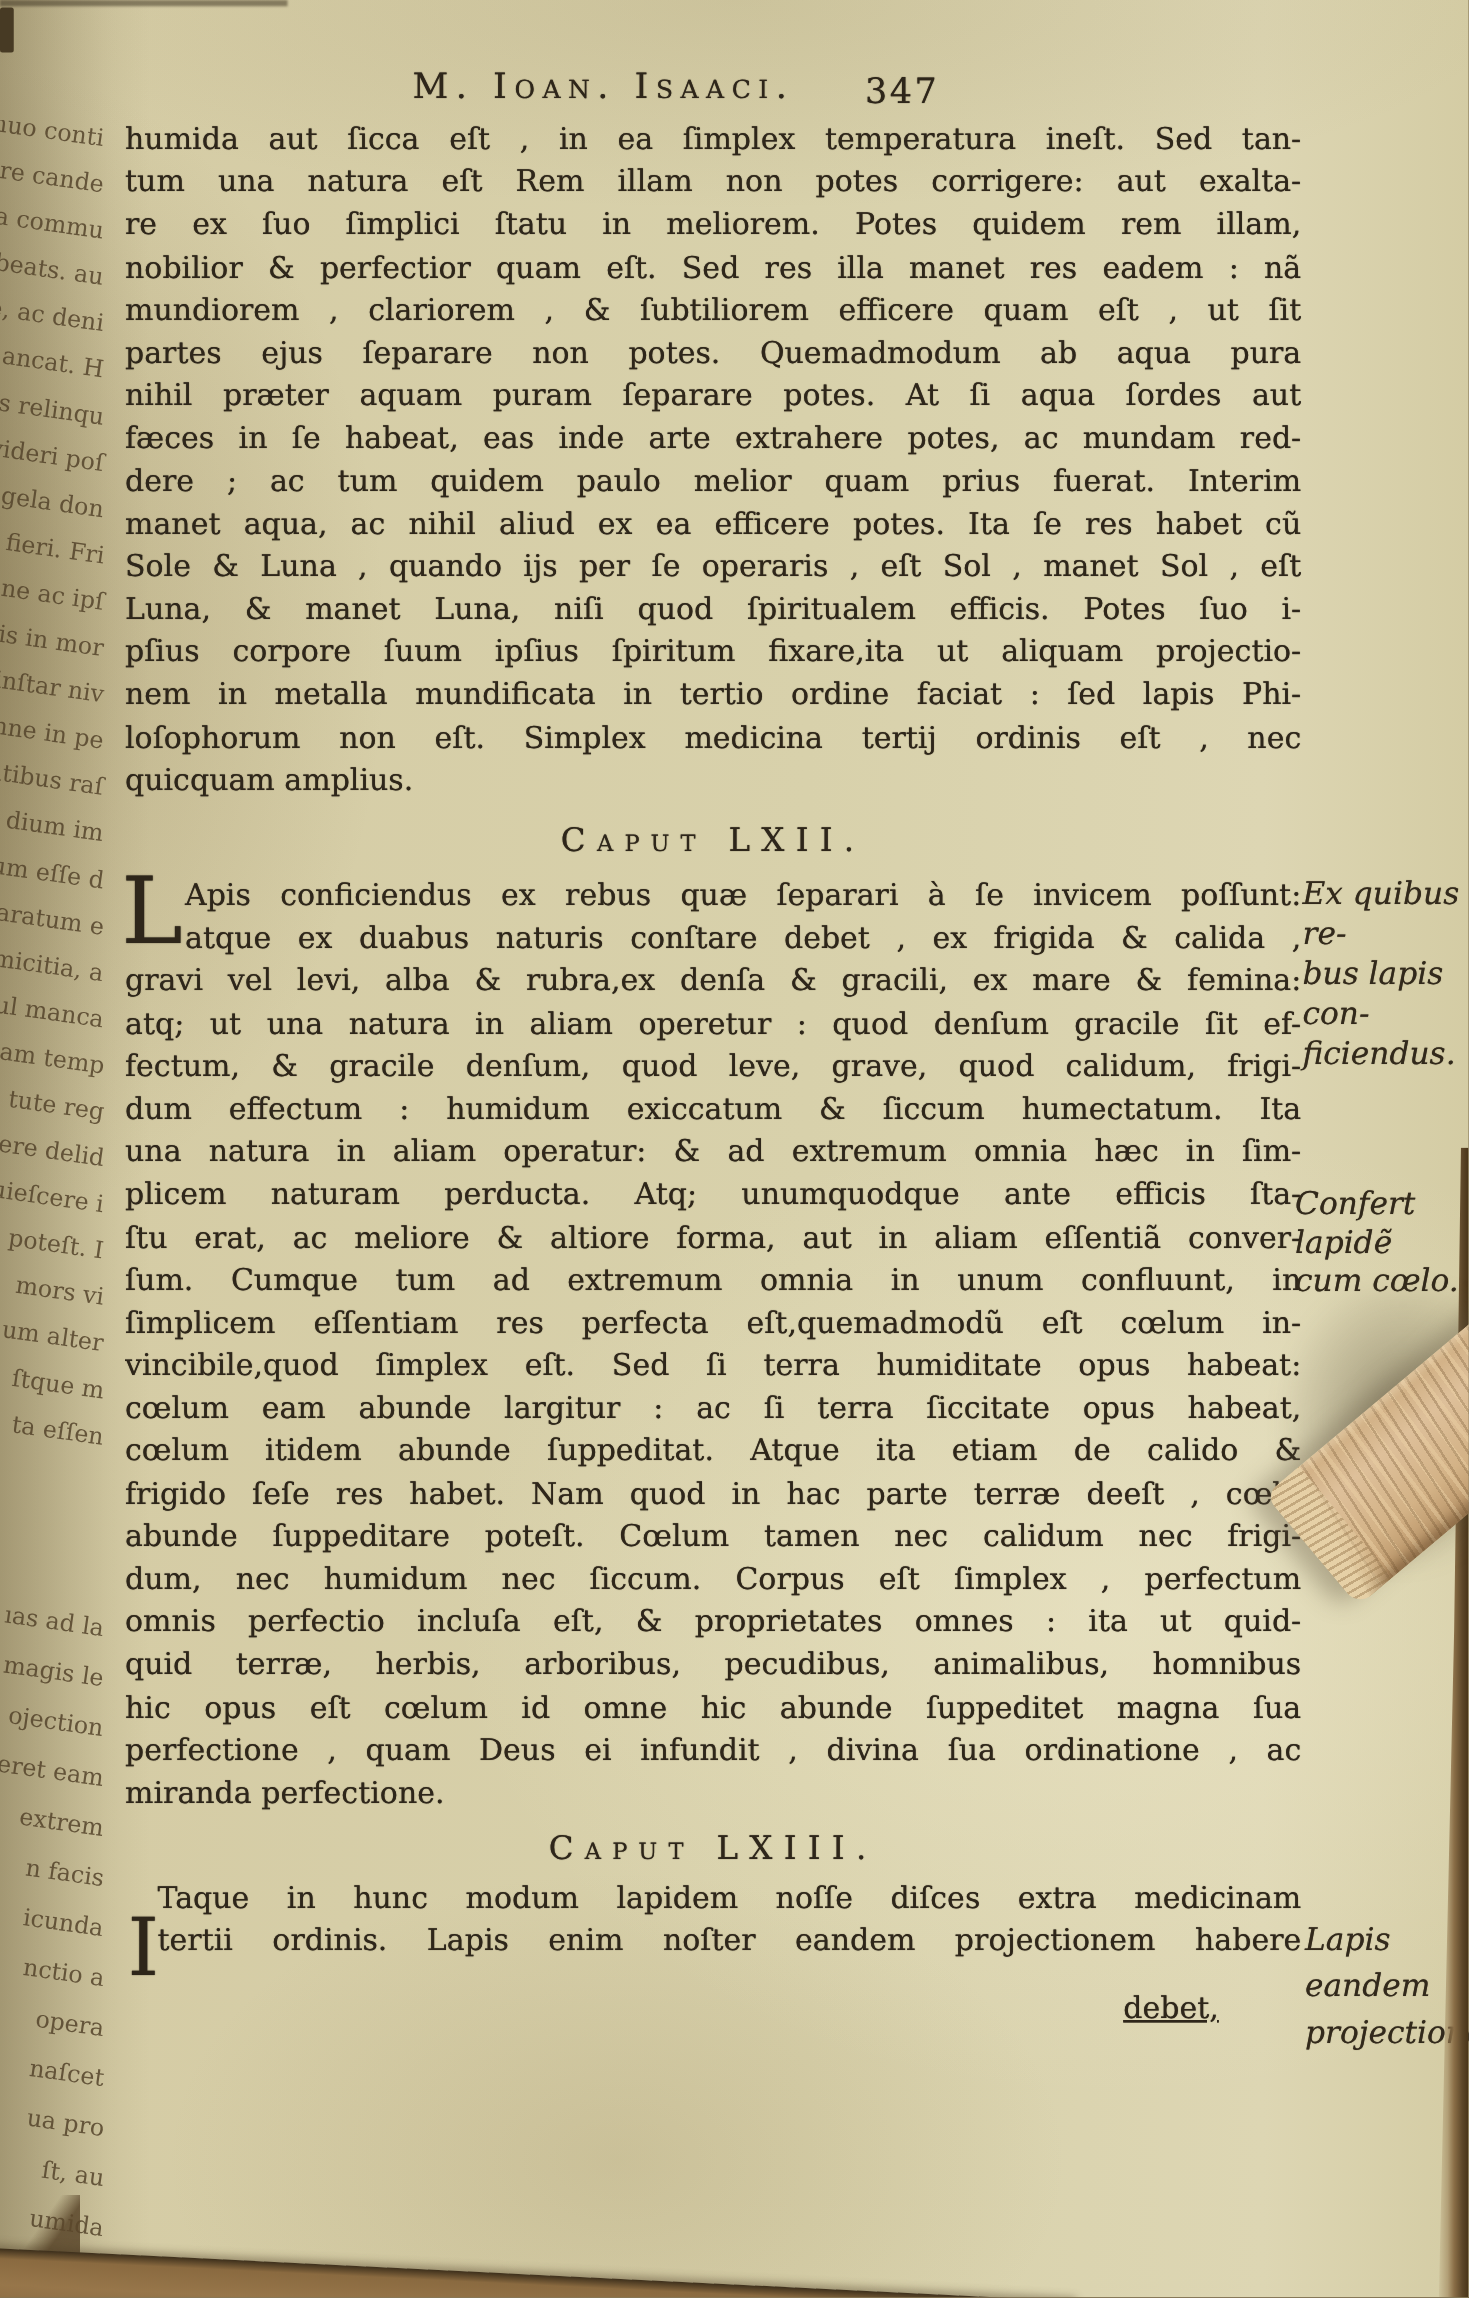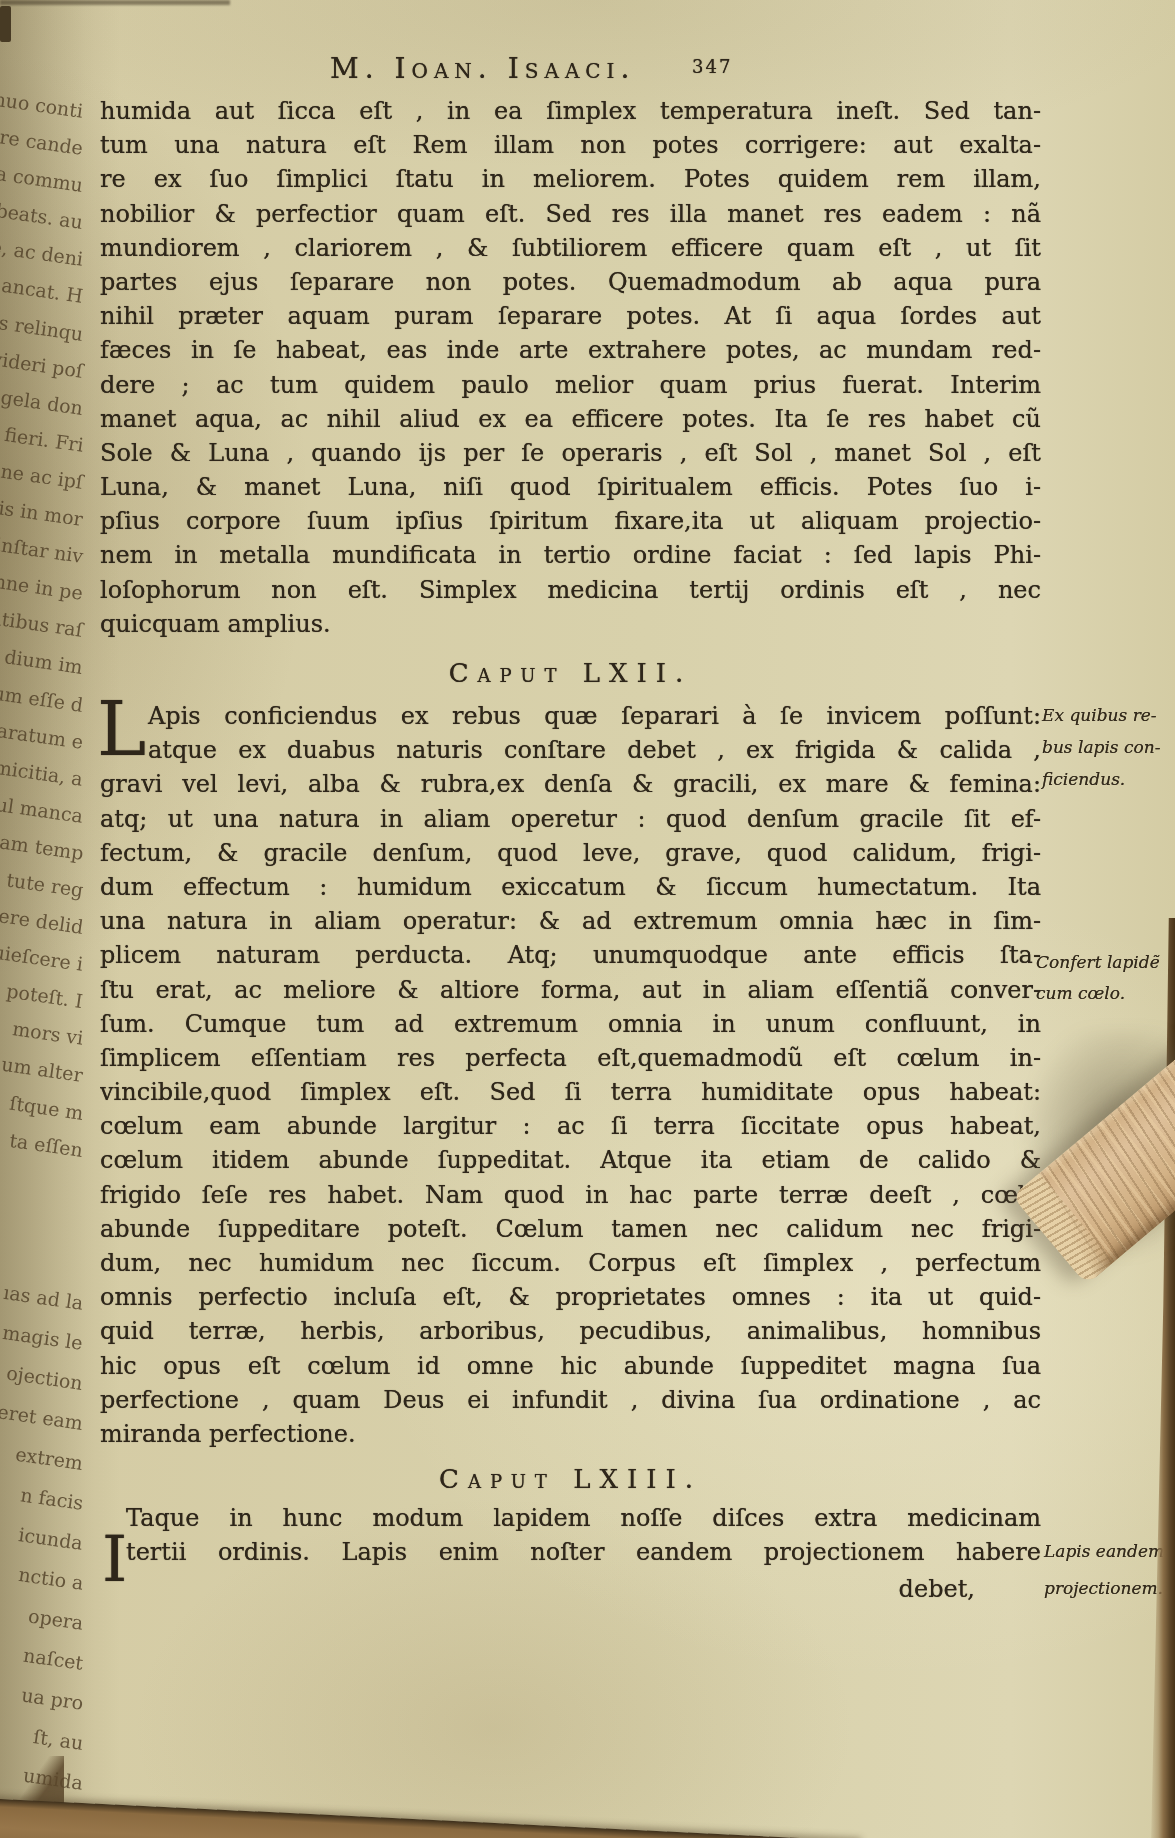--- a/index.html
+++ b/index.html
@@ -23,39 +23,39 @@
   .gu{top:96px;height:1080px;}
   .gl{top:1288px;height:524px;}
   .ghost{position:relative;height:37.1px;}
   .gl .ghost{height:40px;}
   .ghost span{position:absolute;right:5px;top:4px;white-space:nowrap;
     transform:rotate(8deg);transform-origin:right center;}
   
   .header{position:absolute;left:0;top:52px;width:100%;height:42px;}
   .running-title{position:absolute;left:330px;top:0;font-size:28px;letter-spacing:6px;
     font-variant:small-caps;text-shadow:0 0 .8px rgba(46,38,26,.9);}
-  .folio{position:absolute;left:692px;top:4px;font-size:18px;letter-spacing:2px;
+  .folio{position:absolute;left:692px;top:4px;font-size:28px;letter-spacing:2px;
     text-shadow:0 0 .8px rgba(46,38,26,.9);}
   
   .bodytext{position:absolute;left:100px;top:94px;width:941px;font-size:24px;
     line-height:34.2px;text-shadow:0 0 .7px rgba(46,38,26,.85);}
   .bl{height:34.2px;overflow:hidden;text-align:justify;text-align-last:justify;}
   .p1 .bl:last-child,.c62 .bl:last-child{text-align:center;text-align-last:left;}
   .c62 .bl:nth-child(-n+2){padding-left:48px;}
   .c63 .bl{padding-left:26px;}
   .chapter-heading{text-align:center;font-variant:small-caps;font-size:26px;letter-spacing:9px;
     text-shadow:0 0 .8px rgba(46,38,26,.9);}
   .h62{margin-top:10px;height:48px;line-height:44px;}
   .h63{margin-top:8px;height:42px;line-height:40px;}
-  .catchword-row{margin-top:2px;height:34px;text-align:right;text-align-last:right;padding-right:66px;}
+  .catchword-row{margin-top:19px;height:34px;text-align:right;text-align-last:right;padding-right:66px;text-decoration:underline;}
   .dropcap{position:absolute;color:#2e261a;text-shadow:0 0 1px rgba(46,38,26,.9);}
   .dc62{left:97px;top:697px;font-size:74px;line-height:64px;}
   .dc63{left:102px;top:1531px;font-size:64px;line-height:56px;}
   
-  .margin-note{position:absolute;font-style:italic;font-size:17px;color:#32291b;
+  .margin-note{position:absolute;font-style:italic;font-size:25px;color:#32291b;
     text-shadow:0 0 .6px rgba(50,41,27,.8);}
   .n1{left:1042px;top:699px;width:132px;line-height:32px;}
   .n2{left:1036px;top:947px;width:140px;line-height:31px;}
   .n3{left:1044px;top:1533px;width:132px;line-height:37px;}
   
   .right-edge{position:absolute;right:0;top:918px;bottom:0;width:26px;
     background:linear-gradient(90deg,transparent 0,rgba(150,122,80,.55) 35%,#8a6e47 55%,#5d4729 80%,#473317 100%);
     clip-path:polygon(76% 0,100% 0,100% 100%,8% 100%,55% 42%);}
   .stick-shadow{position:absolute;left:1012px;top:1030px;width:178px;height:240px;
     background:radial-gradient(ellipse at 62% 45%,rgba(95,85,62,.55),transparent 65%);filter:blur(7px);}

